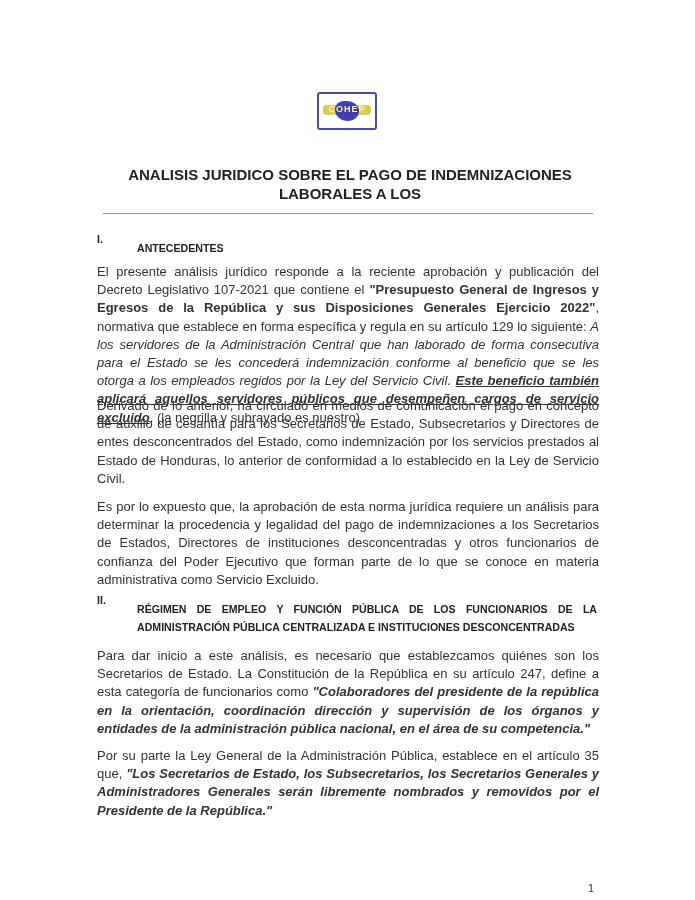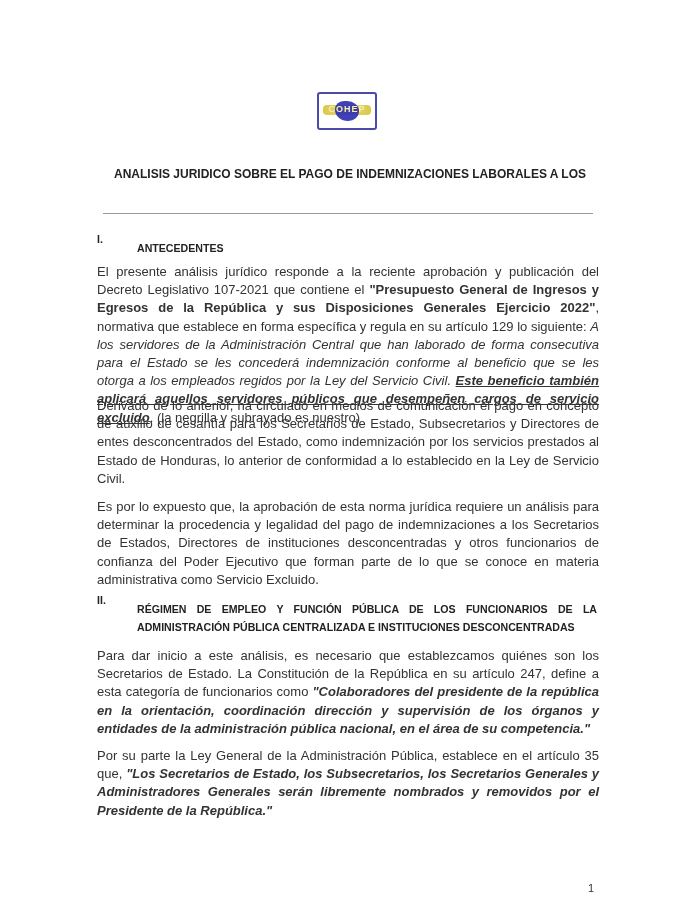--- a/index.html
+++ b/index.html
@@ -10,21 +10,21 @@
           border: 2px solid #4a4aa8; border-radius: 3px; box-sizing: border-box;
           display: flex; align-items: center; justify-content: center; background: #fff; }
   .logo-inner { position: relative; width: 48px; height: 24px; }
   .logo-band { position: absolute; left: 0; top: 6px; width: 48px; height: 10px;
                background: linear-gradient(90deg, #d8c84a, #e8e070, #d8c84a); border-radius: 4px; }
   .logo-map { position: absolute; left: 12px; top: 2px; width: 24px; height: 20px;
               background: #2b2bb0; border-radius: 40% 50% 45% 55%; opacity: .9; }
   .logo-text { position: absolute; left: 4px; top: 5px; width: 40px; font-size: 9px; font-weight: bold;
                color: #f5f0b0; letter-spacing: 1px; text-align: center; }
   .title { position: absolute; left: 95px; top: 128px; width: 510px; text-align: center;
-           font-weight: bold; font-size: 12px; line-height: 19px; color: #222; }
+           font-weight: bold; font-size: 15px; line-height: 19px; color: #222; }
   .rule { position: absolute; left: 103px; top: 176px; width: 490px; height: 1px; background: #9a9a9a; }
   .heading { position: absolute; left: 97px; font-weight: bold; font-size: 10.6px; color: #222; }
   .heading .num { position: absolute; left: 0; top: 0; }
   .heading .txt { position: absolute; left: 40px; top: 6px; width: 460px; line-height: 18px; }
   .para { position: absolute; left: 97px; width: 502px; font-size: 13px; line-height: 18.2px;
           text-align: justify; color: #333; }
   .b { font-weight: bold; }
   .i { font-style: italic; }
   .bi { font-weight: bold; font-style: italic; }
   .u { text-decoration: underline; }

